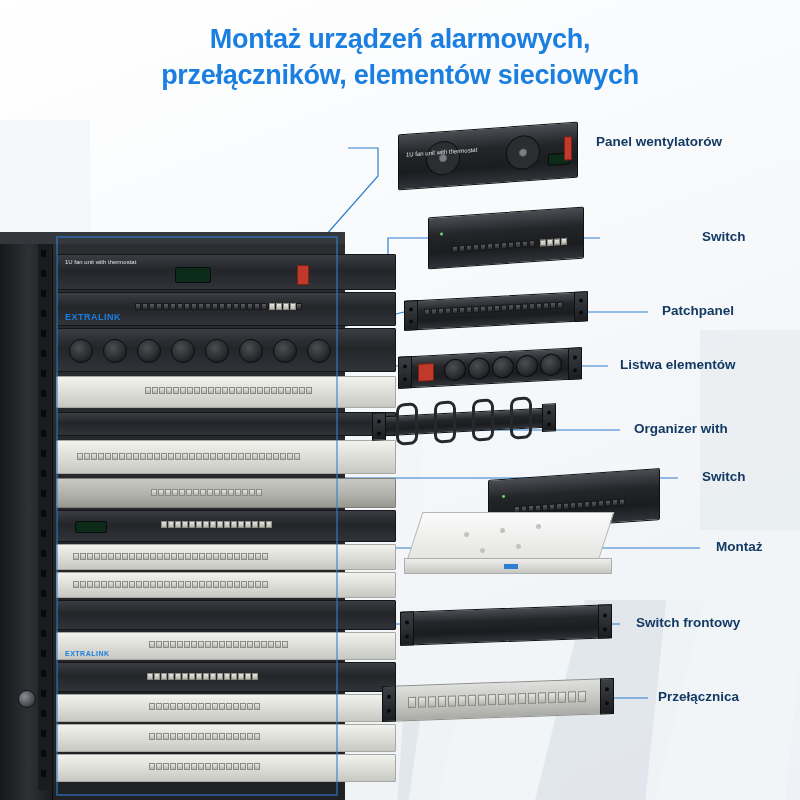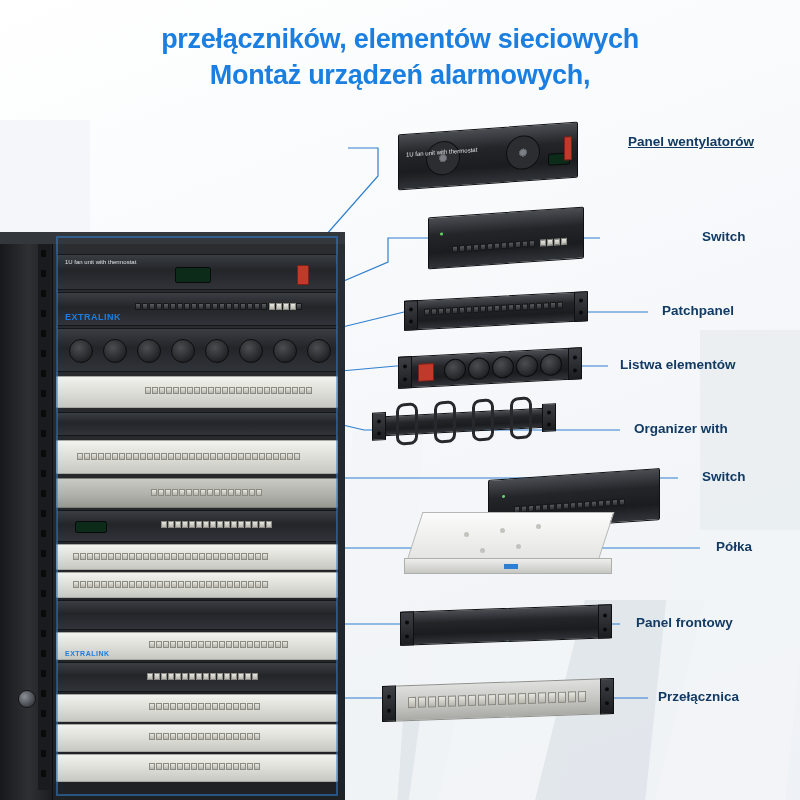--- a/index.html
+++ b/index.html
@@ -109,21 +109,21 @@
     width: 282px; height: 560px;
     border: 2px solid #2f7fd0;
     box-sizing: border-box;
     opacity: .55;
   }
 
   
   .ru {
     position: absolute;
     left: 56px;
-    width: 282px;
+    width: 340px;
     box-sizing: border-box;
     border-radius: 1px;
     overflow: hidden;
     text-align: right;
   }
   .ru.dark {
     background: linear-gradient(180deg,#3a3d42 0%, #232529 45%, #303338 100%);
     border: 1px solid #15161a;
   }
   .ru.light {
@@ -264,22 +264,22 @@
   <div class="bg-shape light" style="left:0;top:120px;width:90px;height:230px;"></div>
   <div class="bg-shape" style="left:0;top:330px;width:60px;height:470px;"></div>
   <div class="bg-shape dark" style="left:330px;top:690px;width:120px;height:110px;transform:skewX(-12deg);"></div>
   <div class="bg-shape light" style="left:420px;top:640px;width:150px;height:160px;transform:skewX(-8deg);"></div>
   <div class="bg-shape dark" style="left:560px;top:600px;width:120px;height:200px;transform:skewX(-14deg);"></div>
   <div class="bg-shape light" style="left:660px;top:520px;width:140px;height:280px;transform:skewX(-6deg);"></div>
   <div class="bg-shape" style="left:700px;top:330px;width:100px;height:200px;"></div>
   <div class="bg-shape light" style="left:340px;top:430px;width:70px;height:380px;transform:skewX(-4deg);"></div>
 
   <div class="title">
+    <div>Montaż urządzeń alarmowych,</div>
     <div>przełączników, elementów sieciowych</div>
-    <div>Montaż urządzeń alarmowych,</div>
   </div>
 
   <svg class="leaders">
     <g fill="none" stroke="#2f7fd0" stroke-width="1.2">
       <path d="M348,148 L378,148 L378,176 L318,244"></path>
       <path d="M600,238 L388,238 L388,262 L318,292"></path>
       <path d="M648,312 L404,312 L330,330"></path>
       <path d="M608,366 L396,366 L330,372"></path>
       <path d="M620,430 L364,430 L330,422"></path>
       <path d="M678,478 L340,478 L188,470"></path>
@@ -843,23 +843,23 @@
         <div class="port lightp" style="width:8px;height:11px;"></div>
       <div class="port lightp" style="width:8px;height:11px;"></div>
         <div class="port lightp" style="width:8px;height:11px;"></div>
       <div class="port lightp" style="width:8px;height:11px;"></div>
         <div class="port lightp" style="width:8px;height:11px;"></div>
       <div class="port lightp" style="width:8px;height:11px;"></div>
         <div class="port lightp" style="width:8px;height:11px;"></div>
     </div>
   </div>
 
-  <div class="label" style="left:628px;top:134px;text-decoration:underline;">Panel wentylatorów</div>
+  <div class="label" style="left:596px;top:134px;">Panel wentylatorów</div>
   <div class="label" style="left:702px;top:229px;">Switch</div>
   <div class="label" style="left:662px;top:303px;">Patchpanel</div>
   <div class="label" style="left:620px;top:357px;">Listwa elementów</div>
   <div class="label" style="left:634px;top:421px;">Organizer with</div>
   <div class="label" style="left:702px;top:469px;">Switch</div>
-  <div class="label" style="left:716px;top:539px;">Półka</div>
-  <div class="label" style="left:636px;top:615px;">Panel frontowy</div>
+  <div class="label" style="left:716px;top:539px;">Montaż</div>
+  <div class="label" style="left:636px;top:615px;">Switch frontowy</div>
   <div class="label" style="left:658px;top:689px;">Przełącznica</div>
 
 </div>
 
 </body></html>

